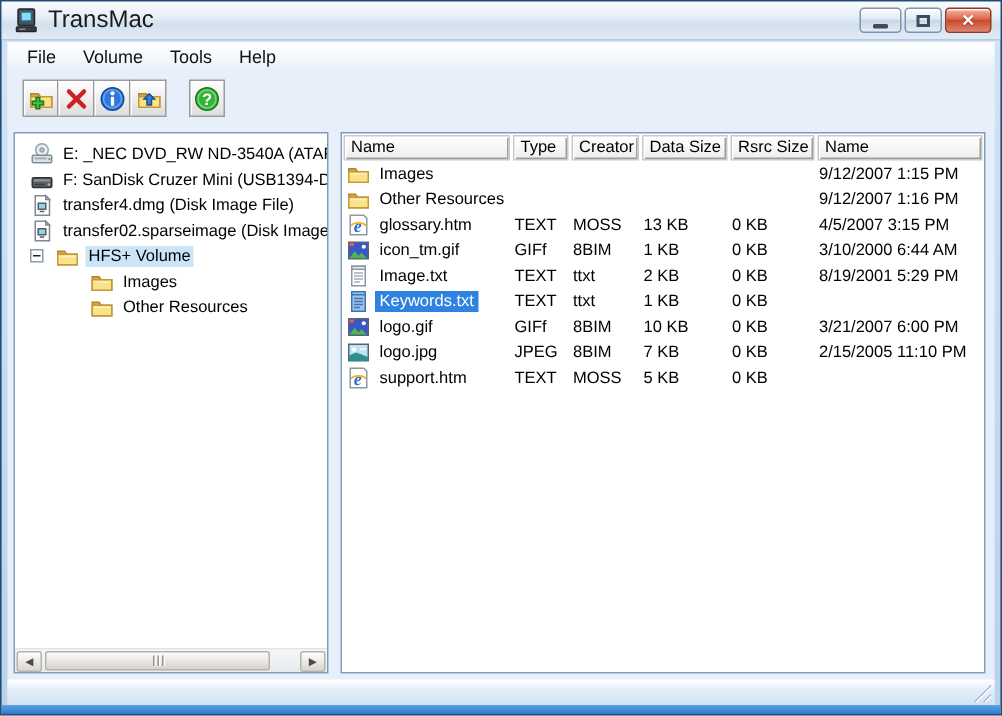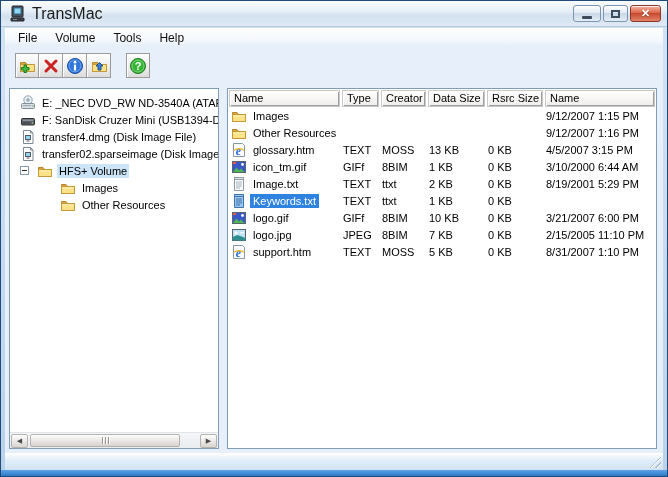--- a/index.html
+++ b/index.html
@@ -466,21 +466,20 @@
                     <text x="7.5" y="12.5" text-anchor="middle" font-size="12" font-style="italic" font-weight="bold" fill="#2a6fd4" font-family="Liberation Serif,serif">e</text>
                     <path d="M3 8.5c2-2.5 8-2.5 10 0" stroke="#f2b21d" fill="none" stroke-width="1.2"></path>
                   </svg>
                 </span>
                 <span class="flabel">support.htm</span>
               </div>
               <div class="cell c-type">TEXT</div>
               <div class="cell c-creator">MOSS</div>
               <div class="cell c-data">5 KB</div>
               <div class="cell c-rsrc">0 KB</div>
-              <div class="cell c-date">8/31/2007 1:10 PM</div>
             </div>
           </div>
       </div>
     </div>
 
     <div class="statusbar">
       <div class="resize-grip"></div>
     </div>
   </div>
 

